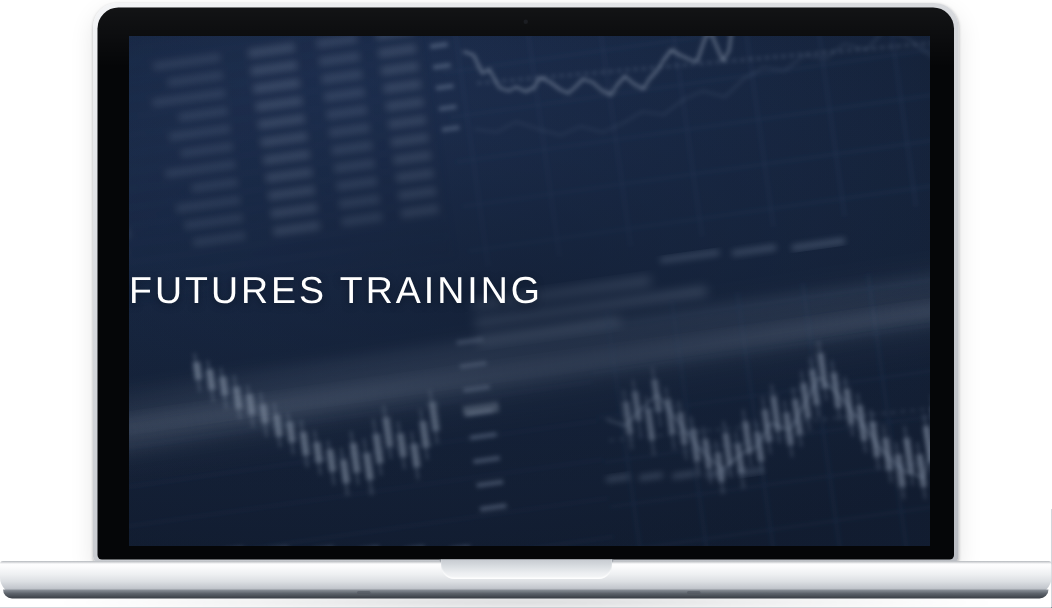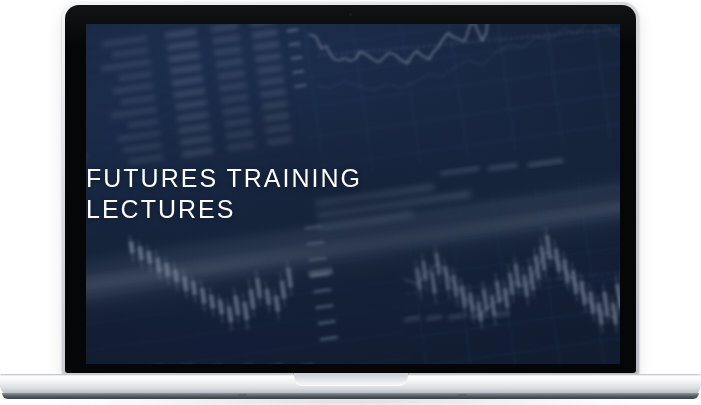--- a/index.html
+++ b/index.html
@@ -629,21 +629,20 @@
 
             </g>
           </svg>
 
           <div class="wall-bloom"></div>
           <div class="wall-bloom2"></div>
           <div class="wall-tint"></div>
 
           <div class="title-block">
             <div class="title-line">FUTURES TRAINING</div>
-            <div class="title-line">LECTURES</div>
           </div>
 
         </div>
       </div>
     </div>
 
     <div class="base-wrap">
       <div class="base">
         <div class="base-seam"></div>
       </div>

